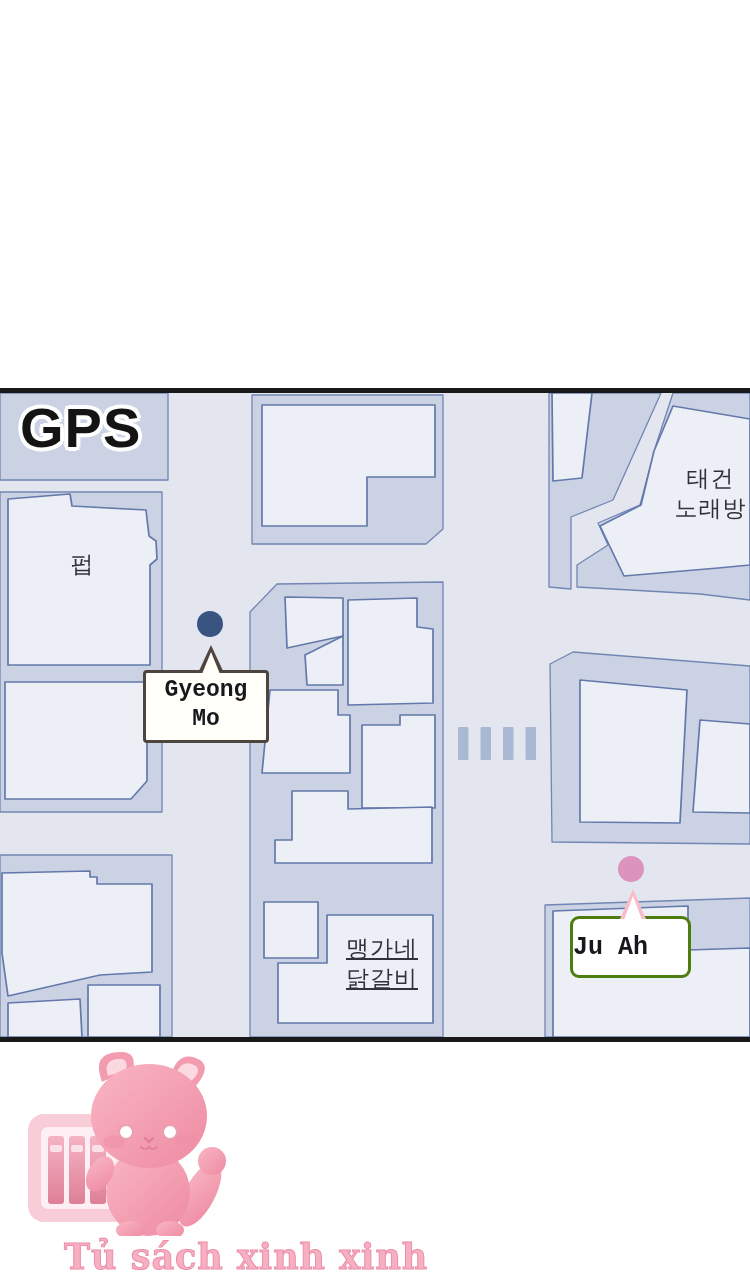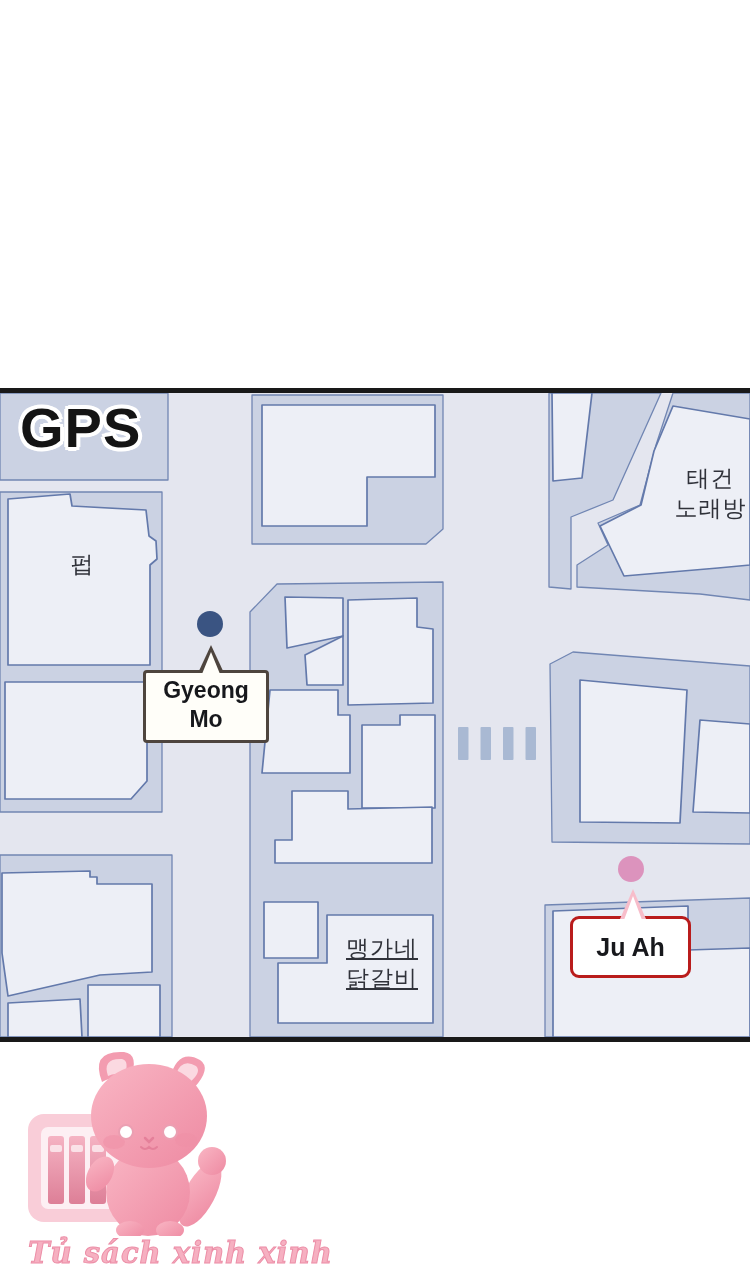--- a/index.html
+++ b/index.html
@@ -27,45 +27,45 @@
   .p-pub{left:10px;top:156px;width:145px;}
   .p-taegeon{left:648px;top:70px;width:125px;}
   .p-maengga{left:318px;top:540px;width:128px;text-decoration:underline;}
 
   .dot{position:absolute;width:26px;height:26px;border-radius:50%;}
   .dot-gm{left:197px;top:218px;background:#3a5482;}
   .dot-ja{left:618px;top:463px;background:#dc93bd;}
 
   .bubble{position:absolute;box-sizing:border-box;background:#fffef9;
     text-align:center;color:#17181c;font-weight:600;}
-  .bubble span{display:block;}
+  .bubble span{display:block;font-family:Liberation Mono, monospace;}
   .b-gm{left:143px;top:277px;width:126px;padding:3px 0 6px;
     border:3px solid #4e453e;border-radius:4px;font-size:23px;line-height:1.26;}
   .b-gm .ptr-o{position:absolute;top:-28px;left:52px;width:0;height:0;
     border-left:13px solid transparent;border-right:13px solid transparent;
     border-bottom:28px solid #4e453e;}
   .b-gm .ptr-i{position:absolute;top:-21px;left:56px;width:0;height:0;
     border-left:9px solid transparent;border-right:9px solid transparent;
     border-bottom:22px solid #fffef9;}
   .b-ja{left:570px;top:523px;width:121px;height:62px;background:#ffffff;
-    border:3px solid #b91c1c;border-radius:9px;font-size:25px;
-    display:flex;align-items:center;justify-content:center;}
+    border:3px solid #4d7c0f;border-radius:9px;font-size:25px;
+    display:flex;align-items:center;justify-content:flex-start;}
   .b-ja .ptr-o{position:absolute;top:-30px;left:47px;width:0;height:0;
     border-left:13px solid transparent;border-right:13px solid transparent;
     border-bottom:30px solid #f7bdca;}
   .b-ja .ptr-i{position:absolute;top:-23px;left:51px;width:0;height:0;
     border-left:9px solid transparent;border-right:9px solid transparent;
     border-bottom:24px solid #ffffff;}
 
   
   .mascot{position:absolute;left:28px;top:1046px;width:215px;margin:0;}
   .mascot svg{display:block;width:215px;height:190px;}
-  .wm{margin-top:0px;font-family:"DejaVu Serif",serif;font-style:italic;
-    font-weight:bold;font-size:29px;letter-spacing:1px;color:#f6b0c1;
-    -webkit-text-stroke:1px #ec8ea7;white-space:nowrap;}
+  .wm{margin-top:0px;font-family:"DejaVu Serif",serif;
+    font-weight:bold;font-size:35px;letter-spacing:1px;color:#f6b0c1;
+    -webkit-text-stroke:1px #ec8ea7;white-space:nowrap;margin-left:36px;}
 </style>
 </head>
 <body>
 
 <div class="page">
 
   <section class="map-panel">
     <svg class="mapsvg" viewBox="0 0 750 644" aria-hidden="true">
       <rect x="0" y="0" width="750" height="644" fill="#e4e6ef"></rect>
 

